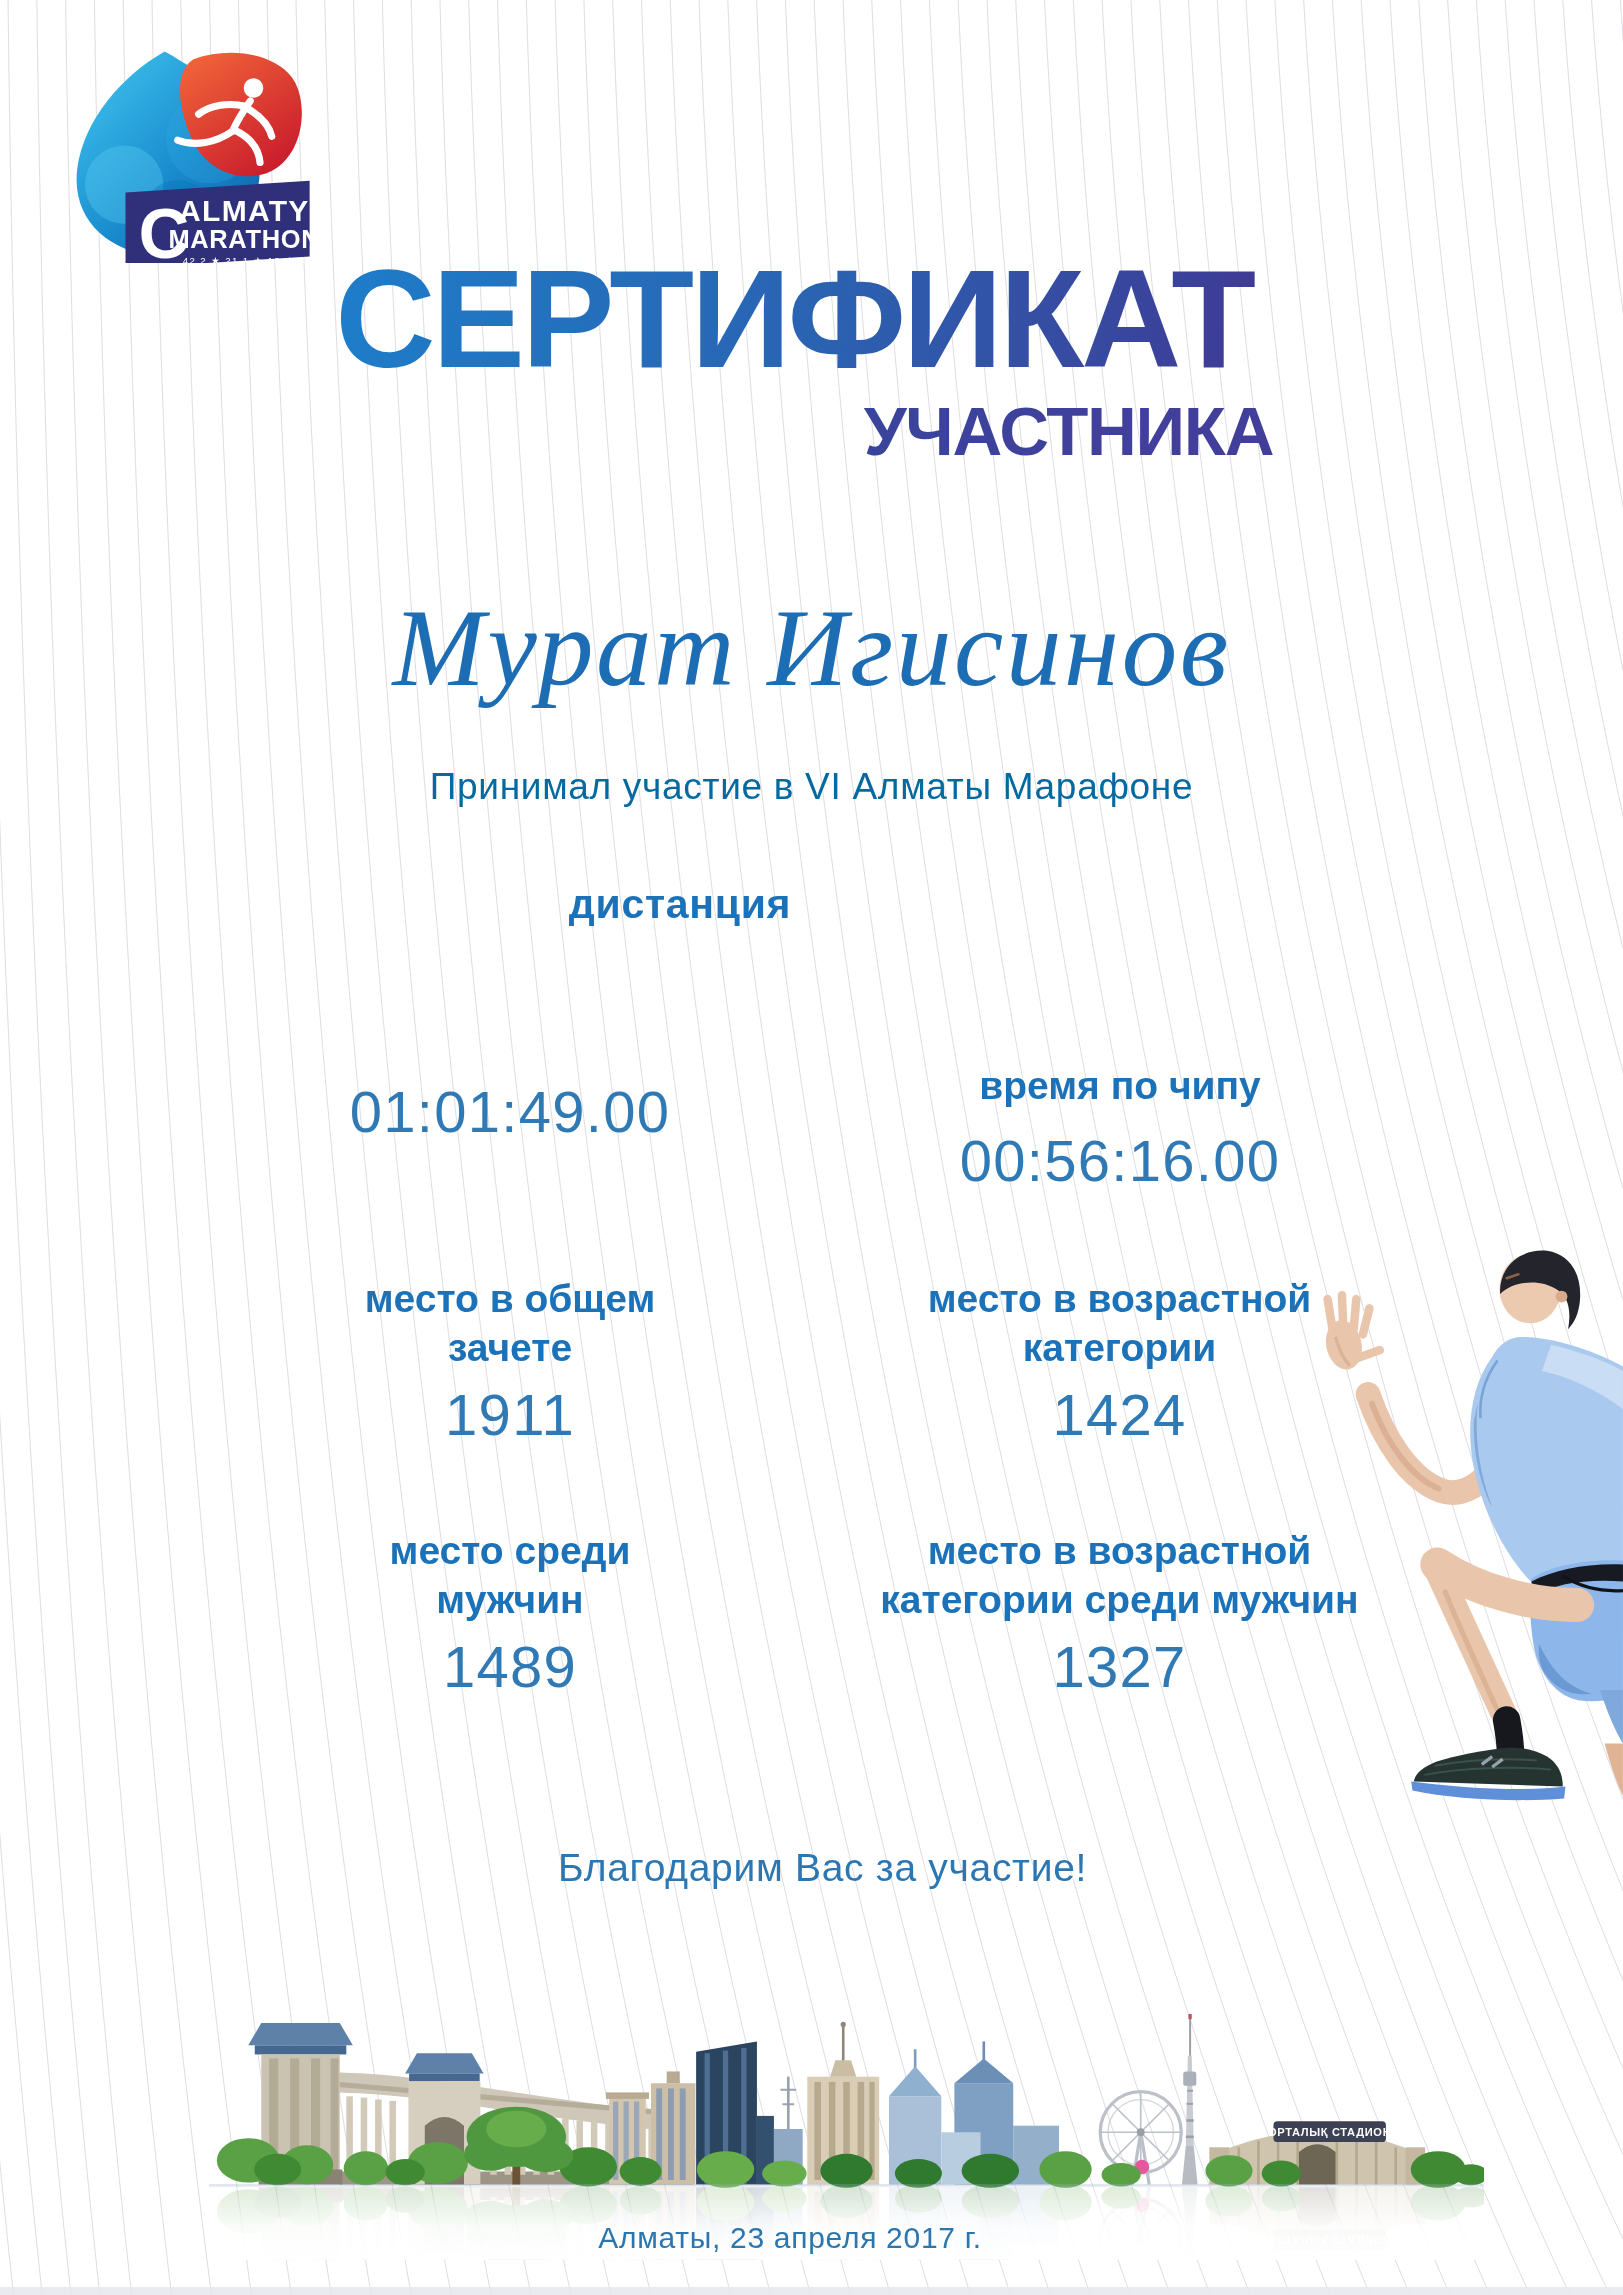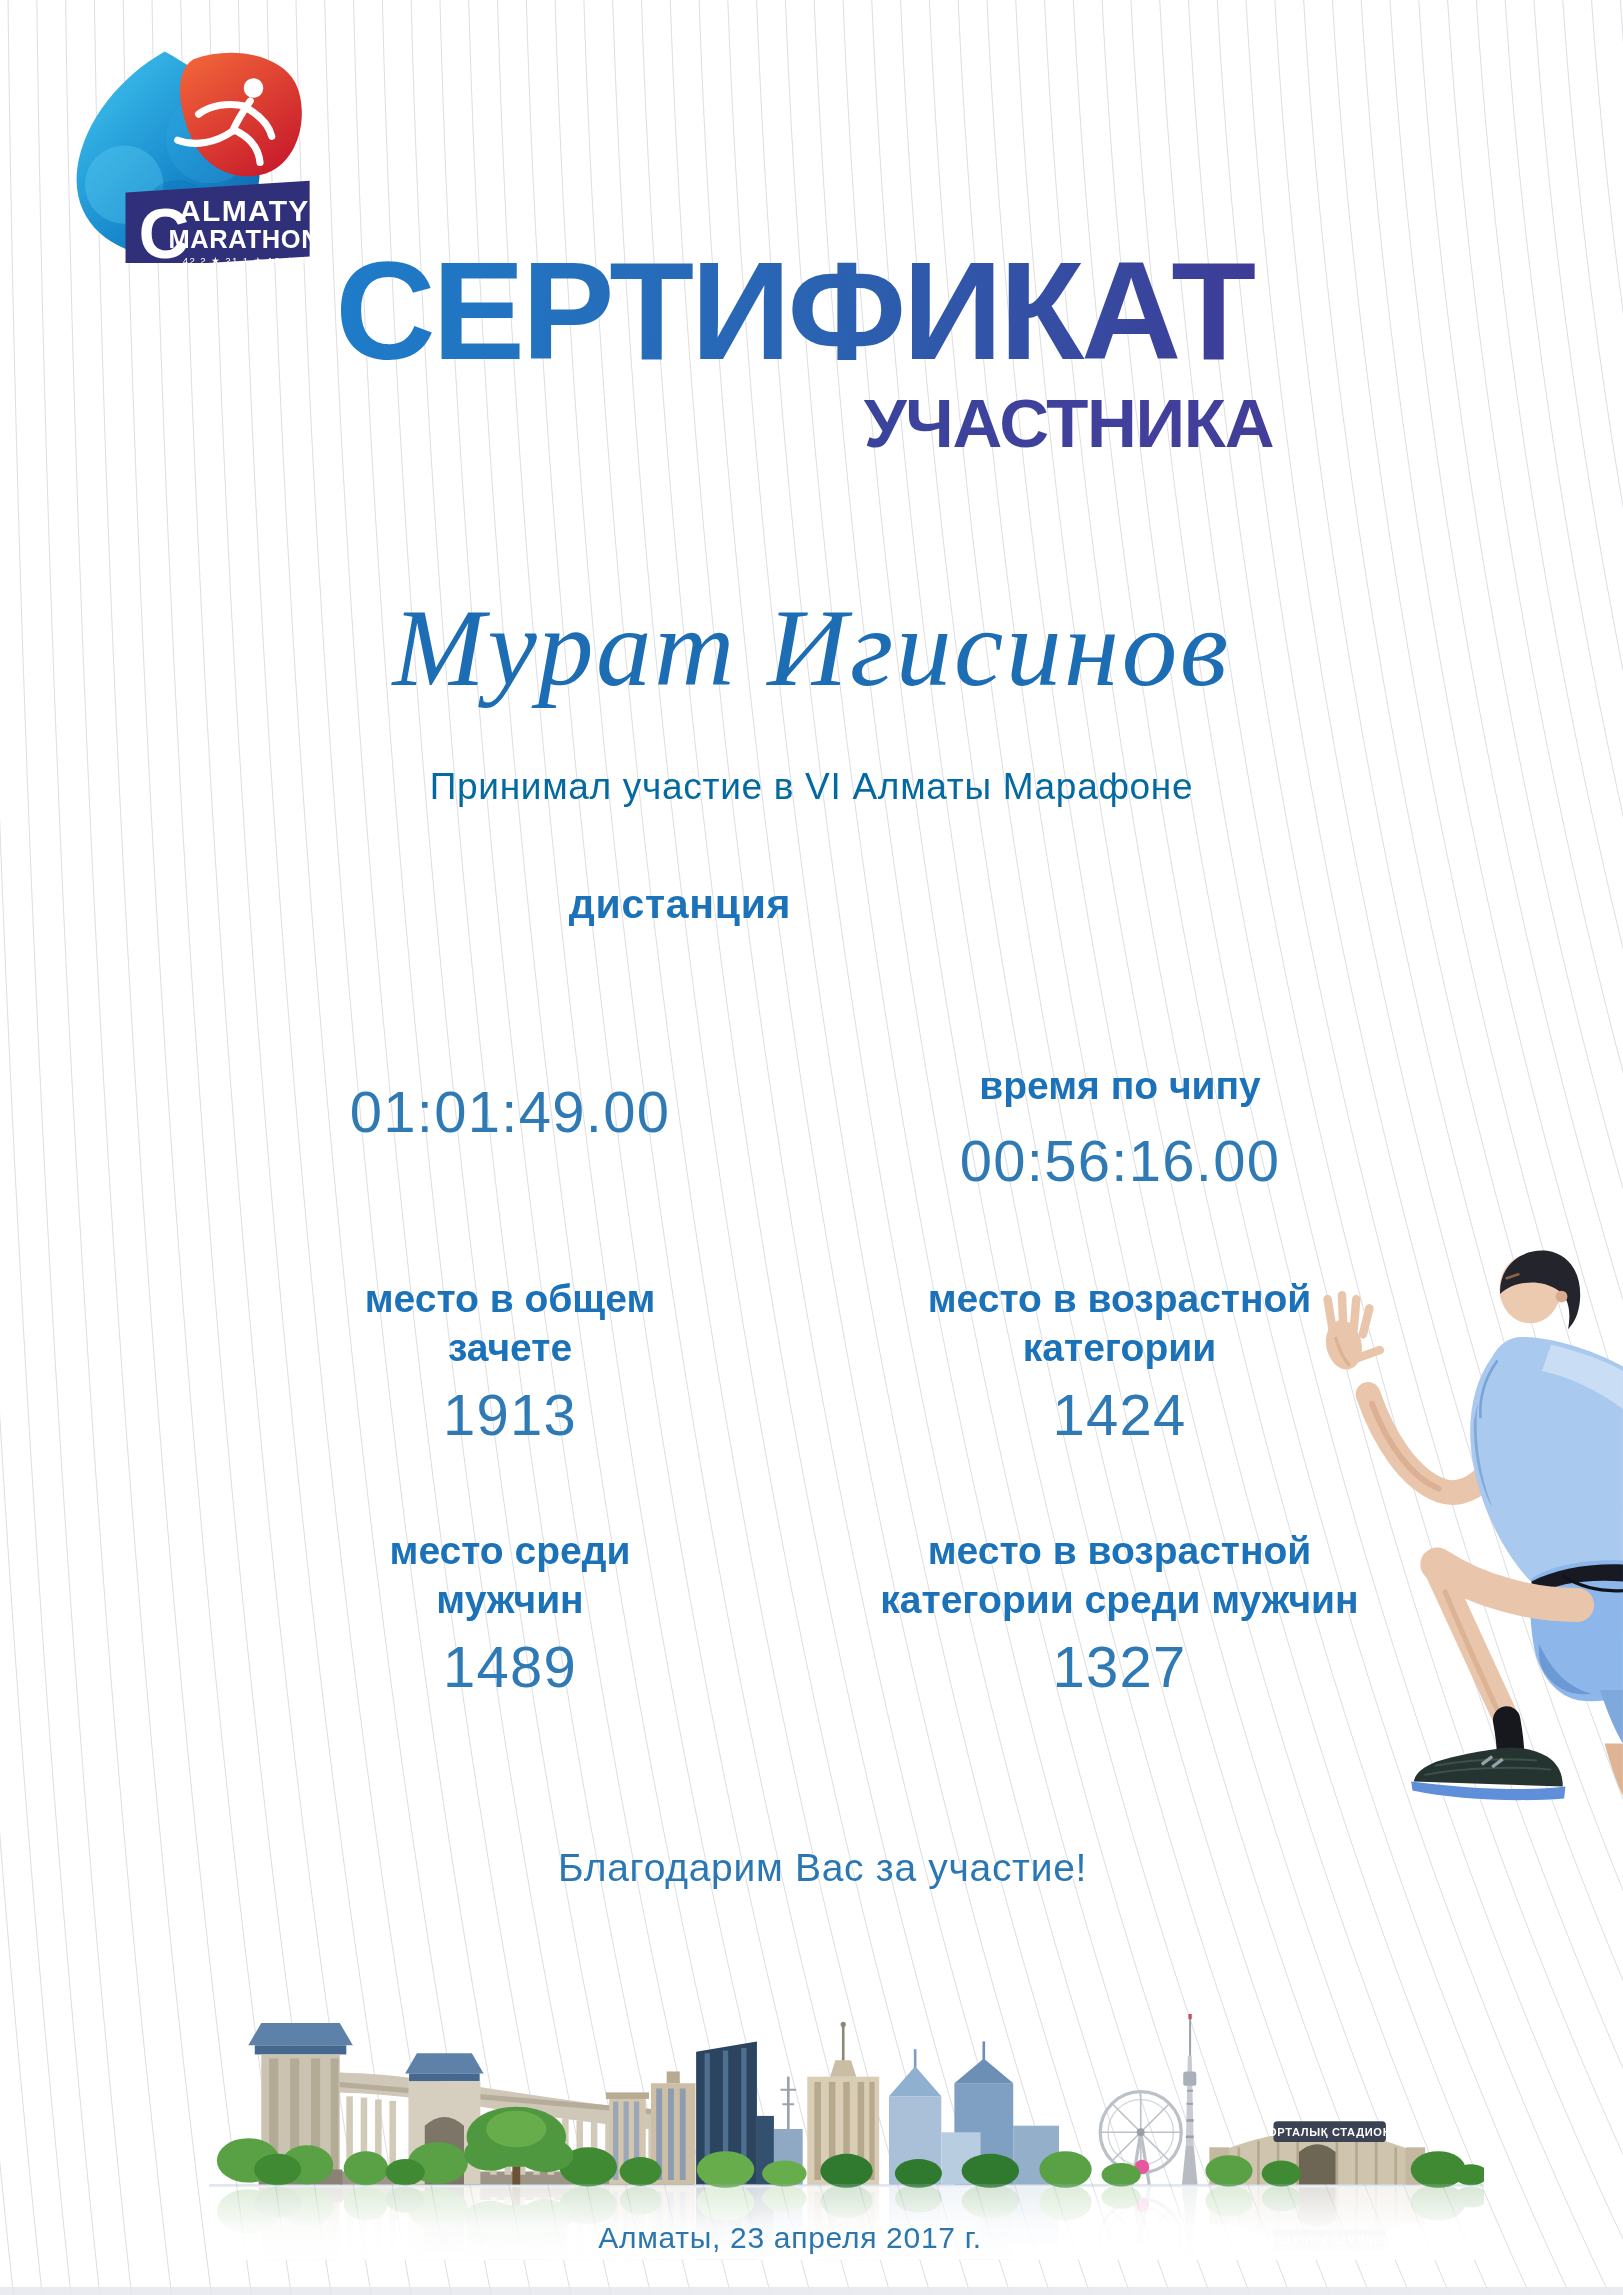--- a/index.html
+++ b/index.html
@@ -5,21 +5,21 @@
   html,body{margin:0;padding:0;background:#ffffff;}
   .stage{
     position:relative;width:1623px;height:2295px;background:#ffffff;
     overflow:hidden;font-family:"Liberation Sans",sans-serif;
   }
   .bg-fan{position:absolute;left:0;top:0;width:1623px;height:2295px;}
   .logo-svg{position:absolute;left:65px;top:41px;width:249px;height:222px;}
 
   .title-wrap{position:absolute;left:307px;top:241px;width:974px;text-align:center;}
   .cert-title{
-    margin:0;font-size:139px;font-weight:700;letter-spacing:-3.3px;line-height:139px;
+    margin:8px;font-size:139px;font-weight:700;letter-spacing:-3.3px;line-height:139px;
     background:linear-gradient(93deg,#1e7cc8 4%,#2a63b2 52%,#3e3c97 96%);
     -webkit-background-clip:text;background-clip:text;color:transparent;
     white-space:nowrap;
   }
   .cert-subtitle{
     margin:9.2px 7.8px 0 0;font-size:69px;font-weight:700;letter-spacing:-1.3px;line-height:69px;
     text-align:right;
     background:linear-gradient(92deg,#2e4b9f 10%,#423f9b 90%);
     -webkit-background-clip:text;background-clip:text;color:transparent;
     white-space:nowrap;
@@ -196,21 +196,21 @@
 
   <div class="stat times s-fin">
     <div class="stat-value">01:01:49.00</div>
   </div>
   <div class="stat times s-chip">
     <div class="stat-label">время по чипу</div>
     <div class="stat-value">00:56:16.00</div>
   </div>
   <div class="stat s-overall">
     <div class="stat-label">место в общем зачете</div>
-    <div class="stat-value">1913</div>
+    <div class="stat-value">1911</div>
   </div>
   <div class="stat s-agecat">
     <div class="stat-label">место в возрастной категории</div>
     <div class="stat-value">1424</div>
   </div>
   <div class="stat s-men">
     <div class="stat-label">место среди мужчин</div>
     <div class="stat-value">1489</div>
   </div>
   <div class="stat s-agemen">

